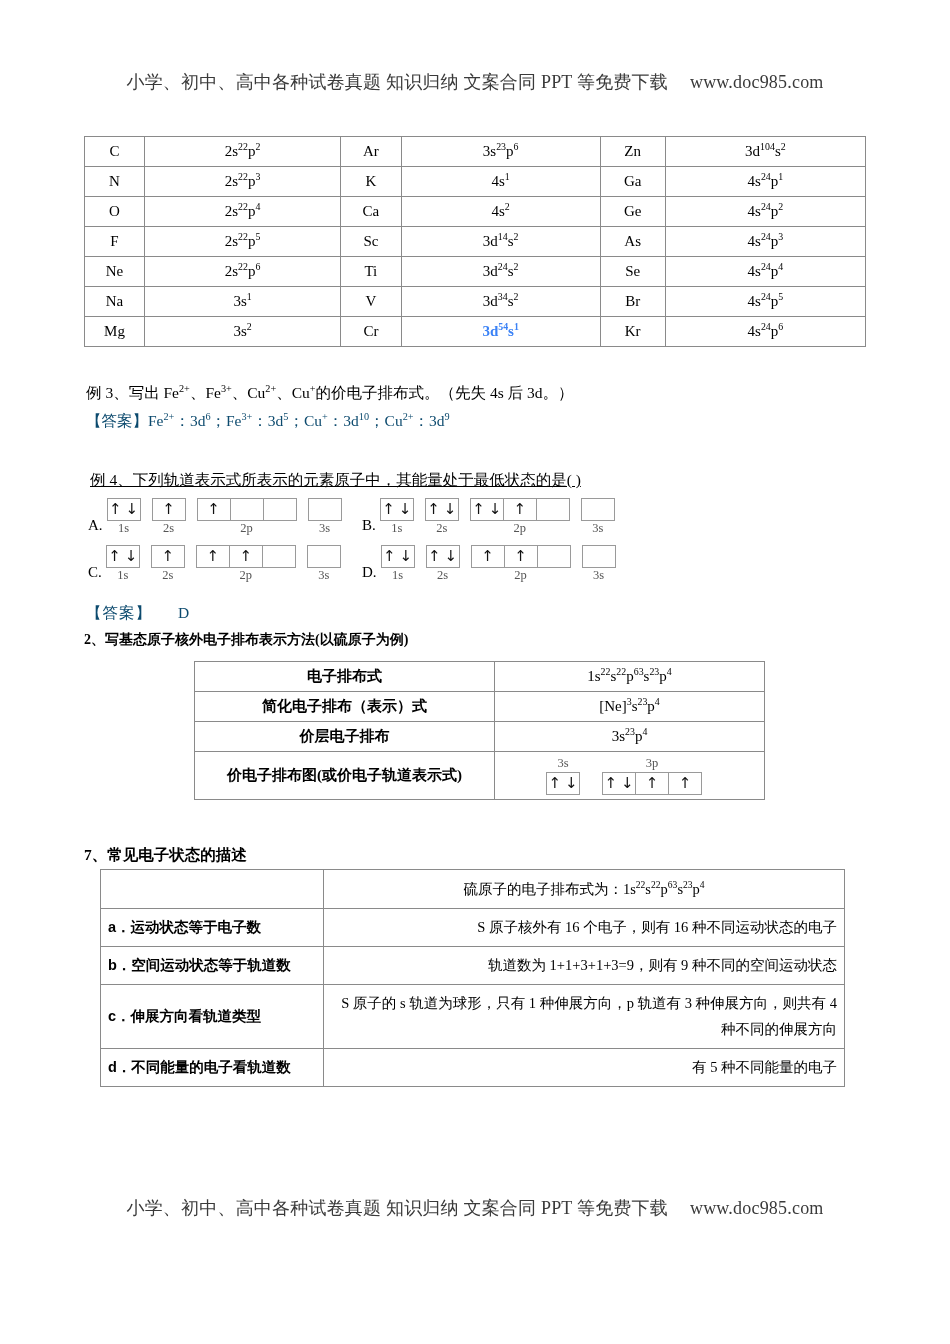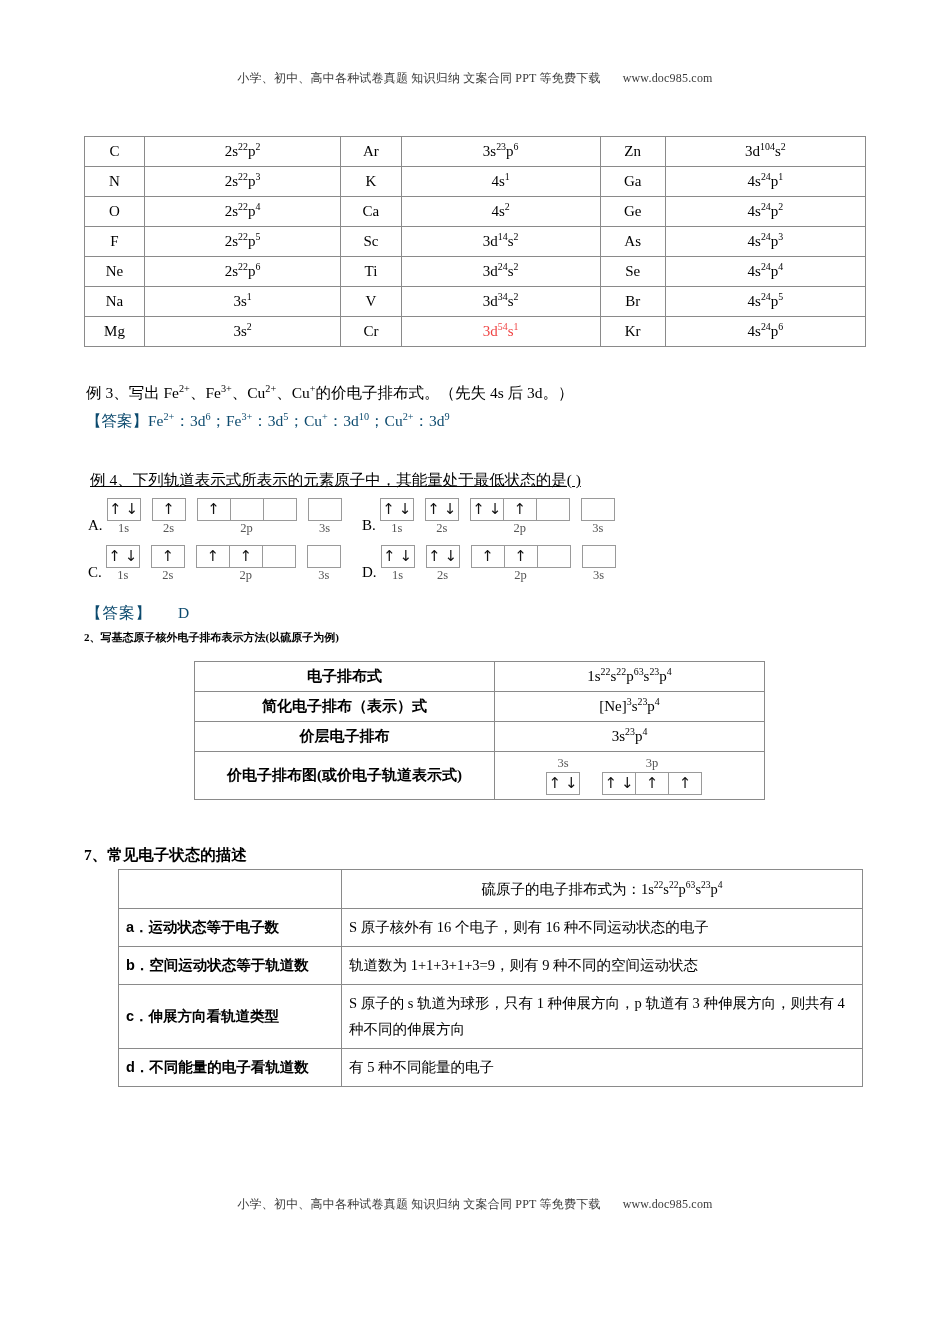--- a/index.html
+++ b/index.html
@@ -20,21 +20,21 @@
     width: 950px;
     height: 1344px;
   }
 
   
   .watermark {
     position: absolute;
     left: 0;
     width: 950px;
     text-align: center;
-    font-size: 12px;
+    font-size: 18px;
     color: #3a3a3a;
     letter-spacing: 0.2px;
     white-space: nowrap;
   }
   .watermark .url {
     margin-left: 22px;
     font-family: "Liberation Serif", serif;
   }
   #header-watermark { top: 70px; }
   #footer-watermark { top: 1196px; }
@@ -61,39 +61,39 @@
     height: 29px;
     text-align: center;
     line-height: 1.1;
   }
   #config-table td.sym  { width: 54px; }
   #config-table td.cfg  { width: 202px; }
   #config-table td.sym2 { width: 55px; }
   #config-table td.cfg2 { width: 205px; }
   #config-table td.sym3 { width: 60px; }
   #config-table td.cfg3 { width: 206px; }
-  .red { color: #ef4444; }
+  .red { color: #3b82f6; font-weight: bold; }
 
   sup { font-size: 0.66em; vertical-align: super; line-height: 0; }
 
   
   .para {
     position: absolute;
     font-size: 15.5px;
     line-height: 1.5;
     white-space: nowrap;
   }
   .para.cn { font-family: "Liberation Serif", "DejaVu Serif", serif; }
   .ans { color: #0c4a6e; }
 
   #ex3-line   { left: 86px; top: 381px; }
   #ex3-ans    { left: 86px; top: 409px; }
   #ex4-line   { left: 90px; top: 468px; text-decoration: underline; }
   #ex4-ans    { left: 86px; top: 601px; }
-  #sec2-head  { left: 84px; top: 629px; font-weight: bold; font-size: 11px; }
+  #sec2-head  { left: 84px; top: 629px; font-weight: bold; font-size: 14px; }
   #sec3-head  { left: 84px; top: 843px; font-weight: bold; font-size: 15.5px; }
 
   #ex4-ans .label { letter-spacing: 1px; }
   #ex4-ans .choice { margin-left: 26px; }
 
   
   .orb-option {
     position: absolute;
     display: flex;
     align-items: flex-start;
@@ -173,38 +173,39 @@
   .valence-diagram {
     display: flex;
     align-items: flex-end;
     justify-content: center;
     gap: 11px;
     padding: 2px 0;
   }
 
   
   #state-table {
-    left: 118px;
+    left: 100px;
     top: 869px;
     border-radius: 7px;
   }
   #state-table td {
     font-size: 14.5px;
     padding: 5px 7px;
     vertical-align: middle;
   }
   #state-table td.k {
     width: 208px;
     font-weight: bold;
     font-family: Liberation Sans, sans-serif;
     line-height: 1.75;
   }
   #state-table td.v {
     width: 506px;
     line-height: 1.85;
+    text-align: right;
   }
   #state-table tr.head td.k { height: 28px; }
   #state-table tr.head td.v { text-align: center; }
 </style>
 </head>
 <body>
 
 <div class="page">
 
   <div class="watermark" id="header-watermark">

